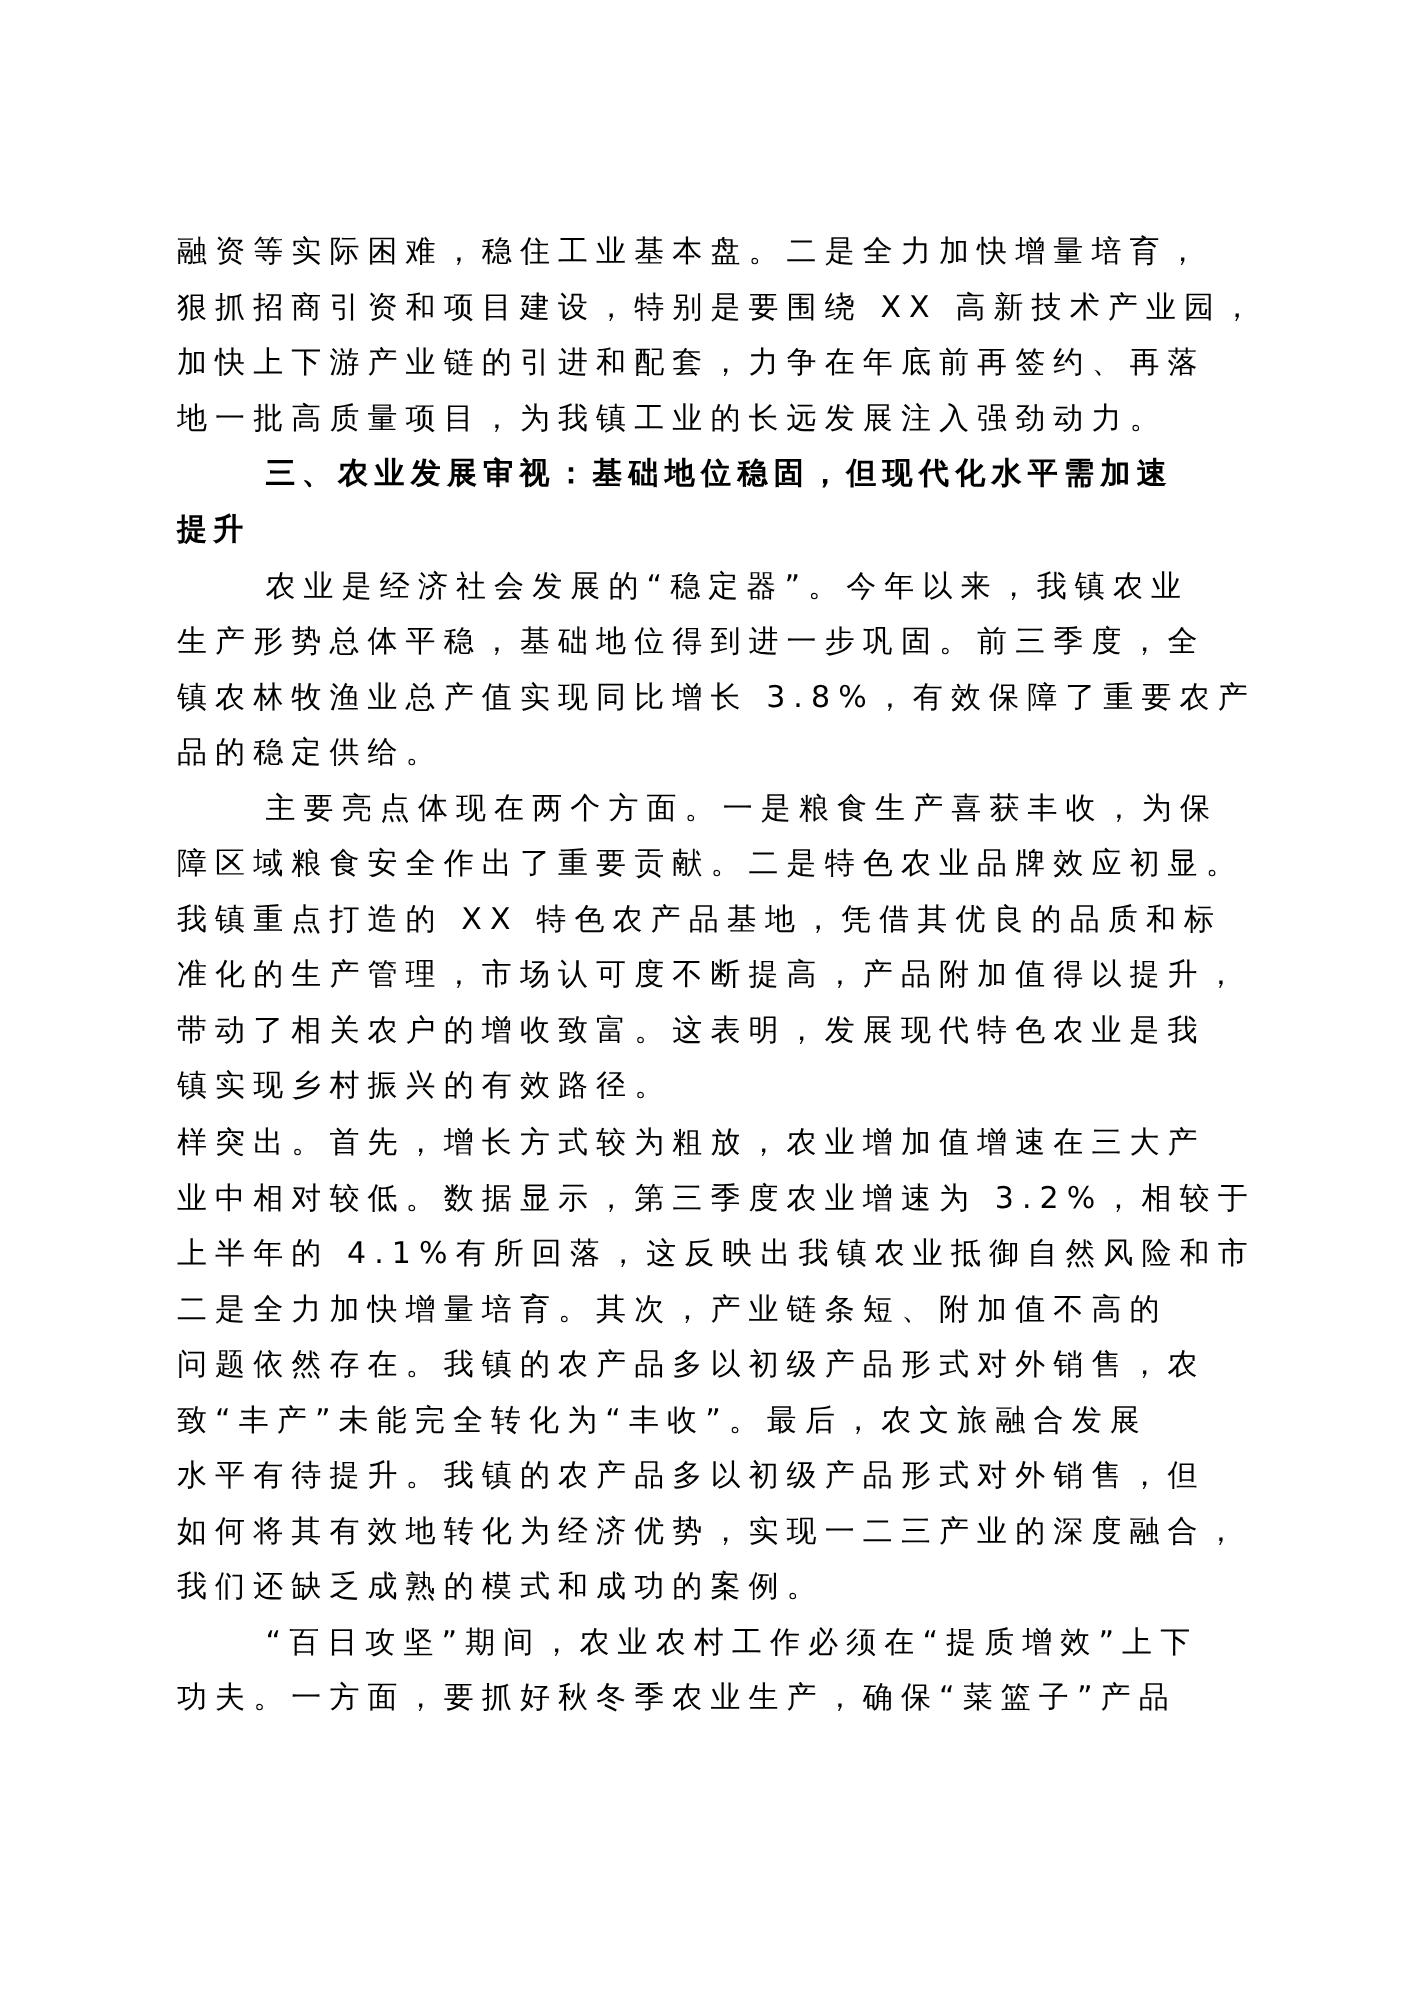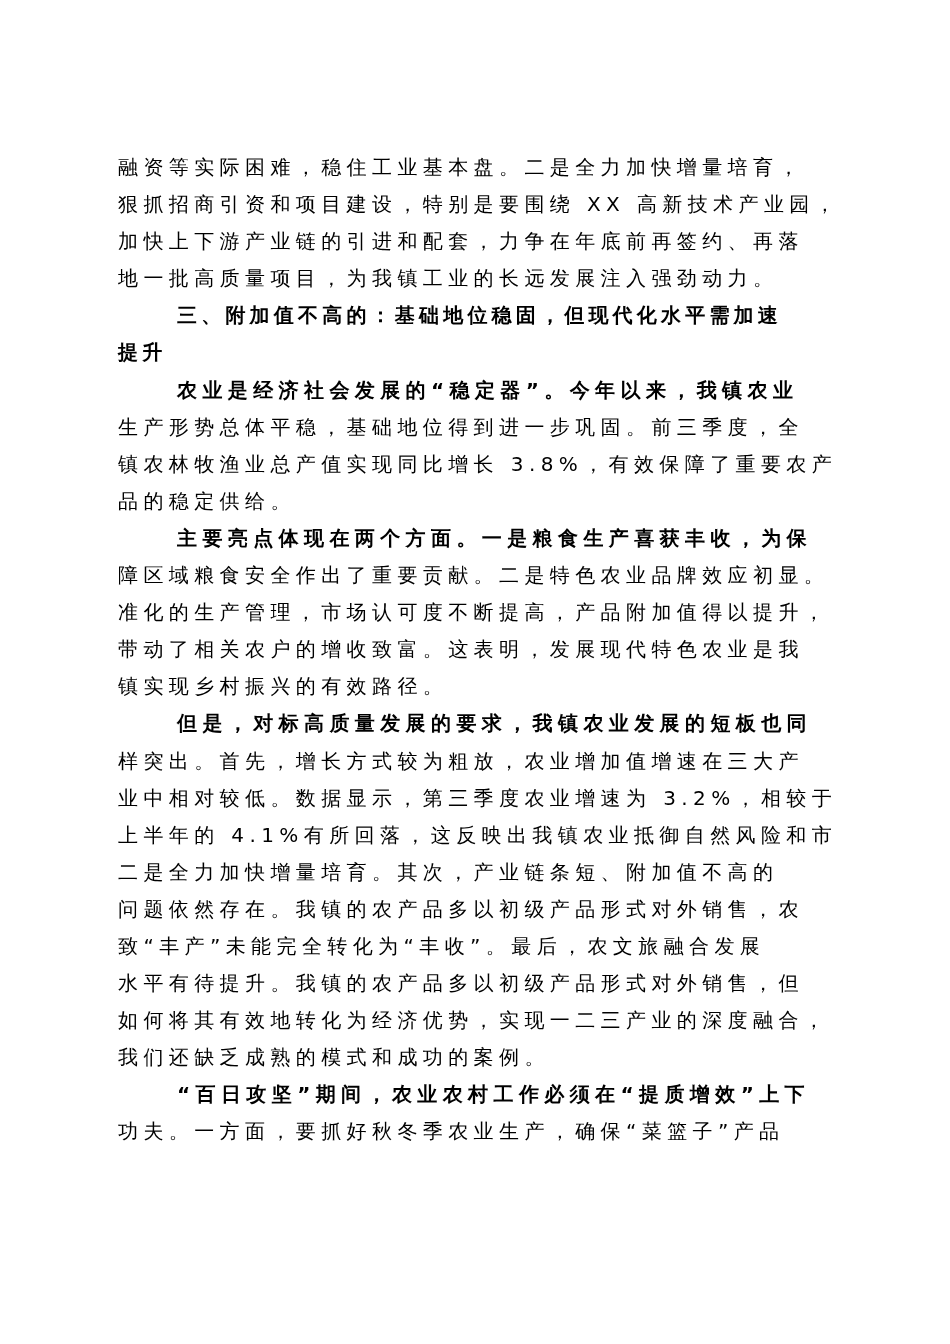--- a/index.html
+++ b/index.html
@@ -2,42 +2,42 @@
 <html><head>
 <meta charset="utf-8">
 <style>
   html, body { margin:0; padding:0; background:#ffffff; }
   body { width:950px; height:1344px; position:relative; overflow:hidden;
          font-family: "DejaVu Sans", "Liberation Sans", sans-serif; color:#000; }
   .page { position:absolute; left:118px; top:149px; width:720px; }
   .line { height:37.1px; line-height:37.1px; font-size:20px; white-space:nowrap;
           letter-spacing:5.4px; }
   .line.heading { font-weight:bold; letter-spacing:4.2px; }
-  .indent { padding-left:59px;font-weight:bold; }
+  .indent { padding-left:59px; }
 </style>
 </head>
 <body>
 
 <div class="page">
   <div class="line">融资等实际困难，稳住工业基本盘。二是全力加快增量培育，</div>
   <div class="line">狠抓招商引资和项目建设，特别是要围绕 XX 高新技术产业园，</div>
   <div class="line">加快上下游产业链的引进和配套，力争在年底前再签约、再落</div>
   <div class="line">地一批高质量项目，为我镇工业的长远发展注入强劲动力。</div>
-  <div class="line heading indent">三、附加值不高的：基础地位稳固，但现代化水平需加速</div>
+  <div class="line heading indent">三、农业发展审视：基础地位稳固，但现代化水平需加速</div>
   <div class="line heading">提升</div>
   <div class="line indent">农业是经济社会发展的“稳定器”。今年以来，我镇农业</div>
   <div class="line">生产形势总体平稳，基础地位得到进一步巩固。前三季度，全</div>
   <div class="line">镇农林牧渔业总产值实现同比增长 3.8%，有效保障了重要农产</div>
   <div class="line">品的稳定供给。</div>
   <div class="line indent">主要亮点体现在两个方面。一是粮食生产喜获丰收，为保</div>
   <div class="line">障区域粮食安全作出了重要贡献。二是特色农业品牌效应初显。</div>
+  <div class="line">我镇重点打造的 XX 特色农产品基地，凭借其优良的品质和标</div>
   <div class="line">准化的生产管理，市场认可度不断提高，产品附加值得以提升，</div>
   <div class="line">带动了相关农户的增收致富。这表明，发展现代特色农业是我</div>
   <div class="line">镇实现乡村振兴的有效路径。</div>
-  <div class="line indent">但是，对标高质量发展的要求，我镇农业发展的短板也同</div>
   <div class="line">样突出。首先，增长方式较为粗放，农业增加值增速在三大产</div>
   <div class="line">业中相对较低。数据显示，第三季度农业增速为 3.2%，相较于</div>
   <div class="line">上半年的 4.1%有所回落，这反映出我镇农业抵御自然风险和市</div>
   <div class="line">二是全力加快增量培育。其次，产业链条短、附加值不高的</div>
   <div class="line">问题依然存在。我镇的农产品多以初级产品形式对外销售，农</div>
   <div class="line">致“丰产”未能完全转化为“丰收”。最后，农文旅融合发展</div>
   <div class="line">水平有待提升。我镇的农产品多以初级产品形式对外销售，但</div>
   <div class="line">如何将其有效地转化为经济优势，实现一二三产业的深度融合，</div>
   <div class="line">我们还缺乏成熟的模式和成功的案例。</div>
   <div class="line indent">“百日攻坚”期间，农业农村工作必须在“提质增效”上下</div>

